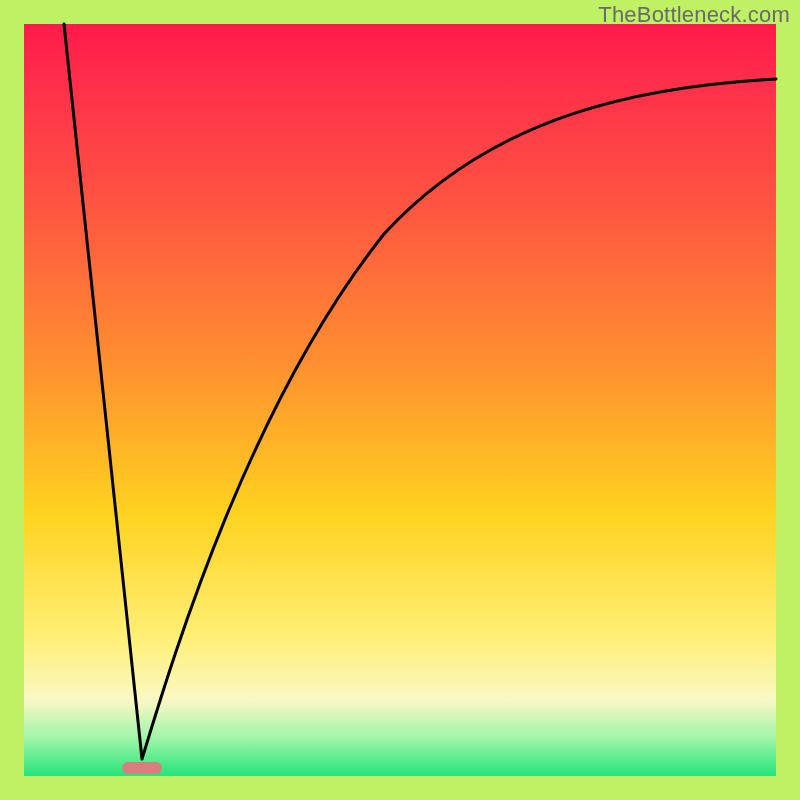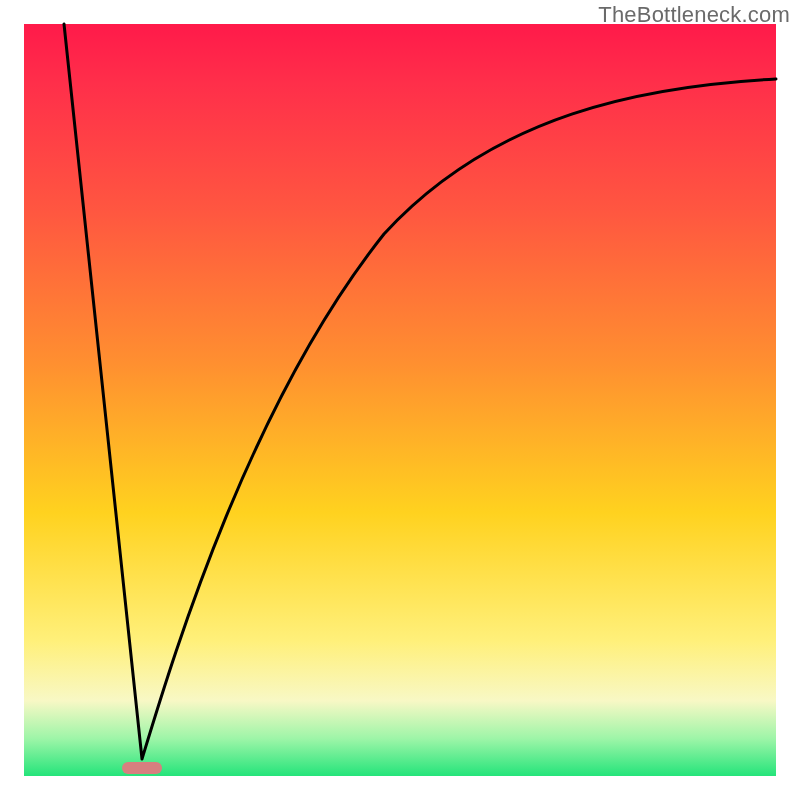--- a/index.html
+++ b/index.html
@@ -9,21 +9,21 @@
     height: 800px;
     background: #000;
     overflow: hidden;
   }
   .frame {
     position: absolute;
     left: 0;
     top: 0;
     width: 800px;
     height: 800px;
-    background: #ffffff;
+    background: #bef264;
   }
   .plot-area {
     position: absolute;
     left: 24px;
     top: 24px;
     width: 752px;
     height: 752px;
     
     background: linear-gradient(
       to bottom,

